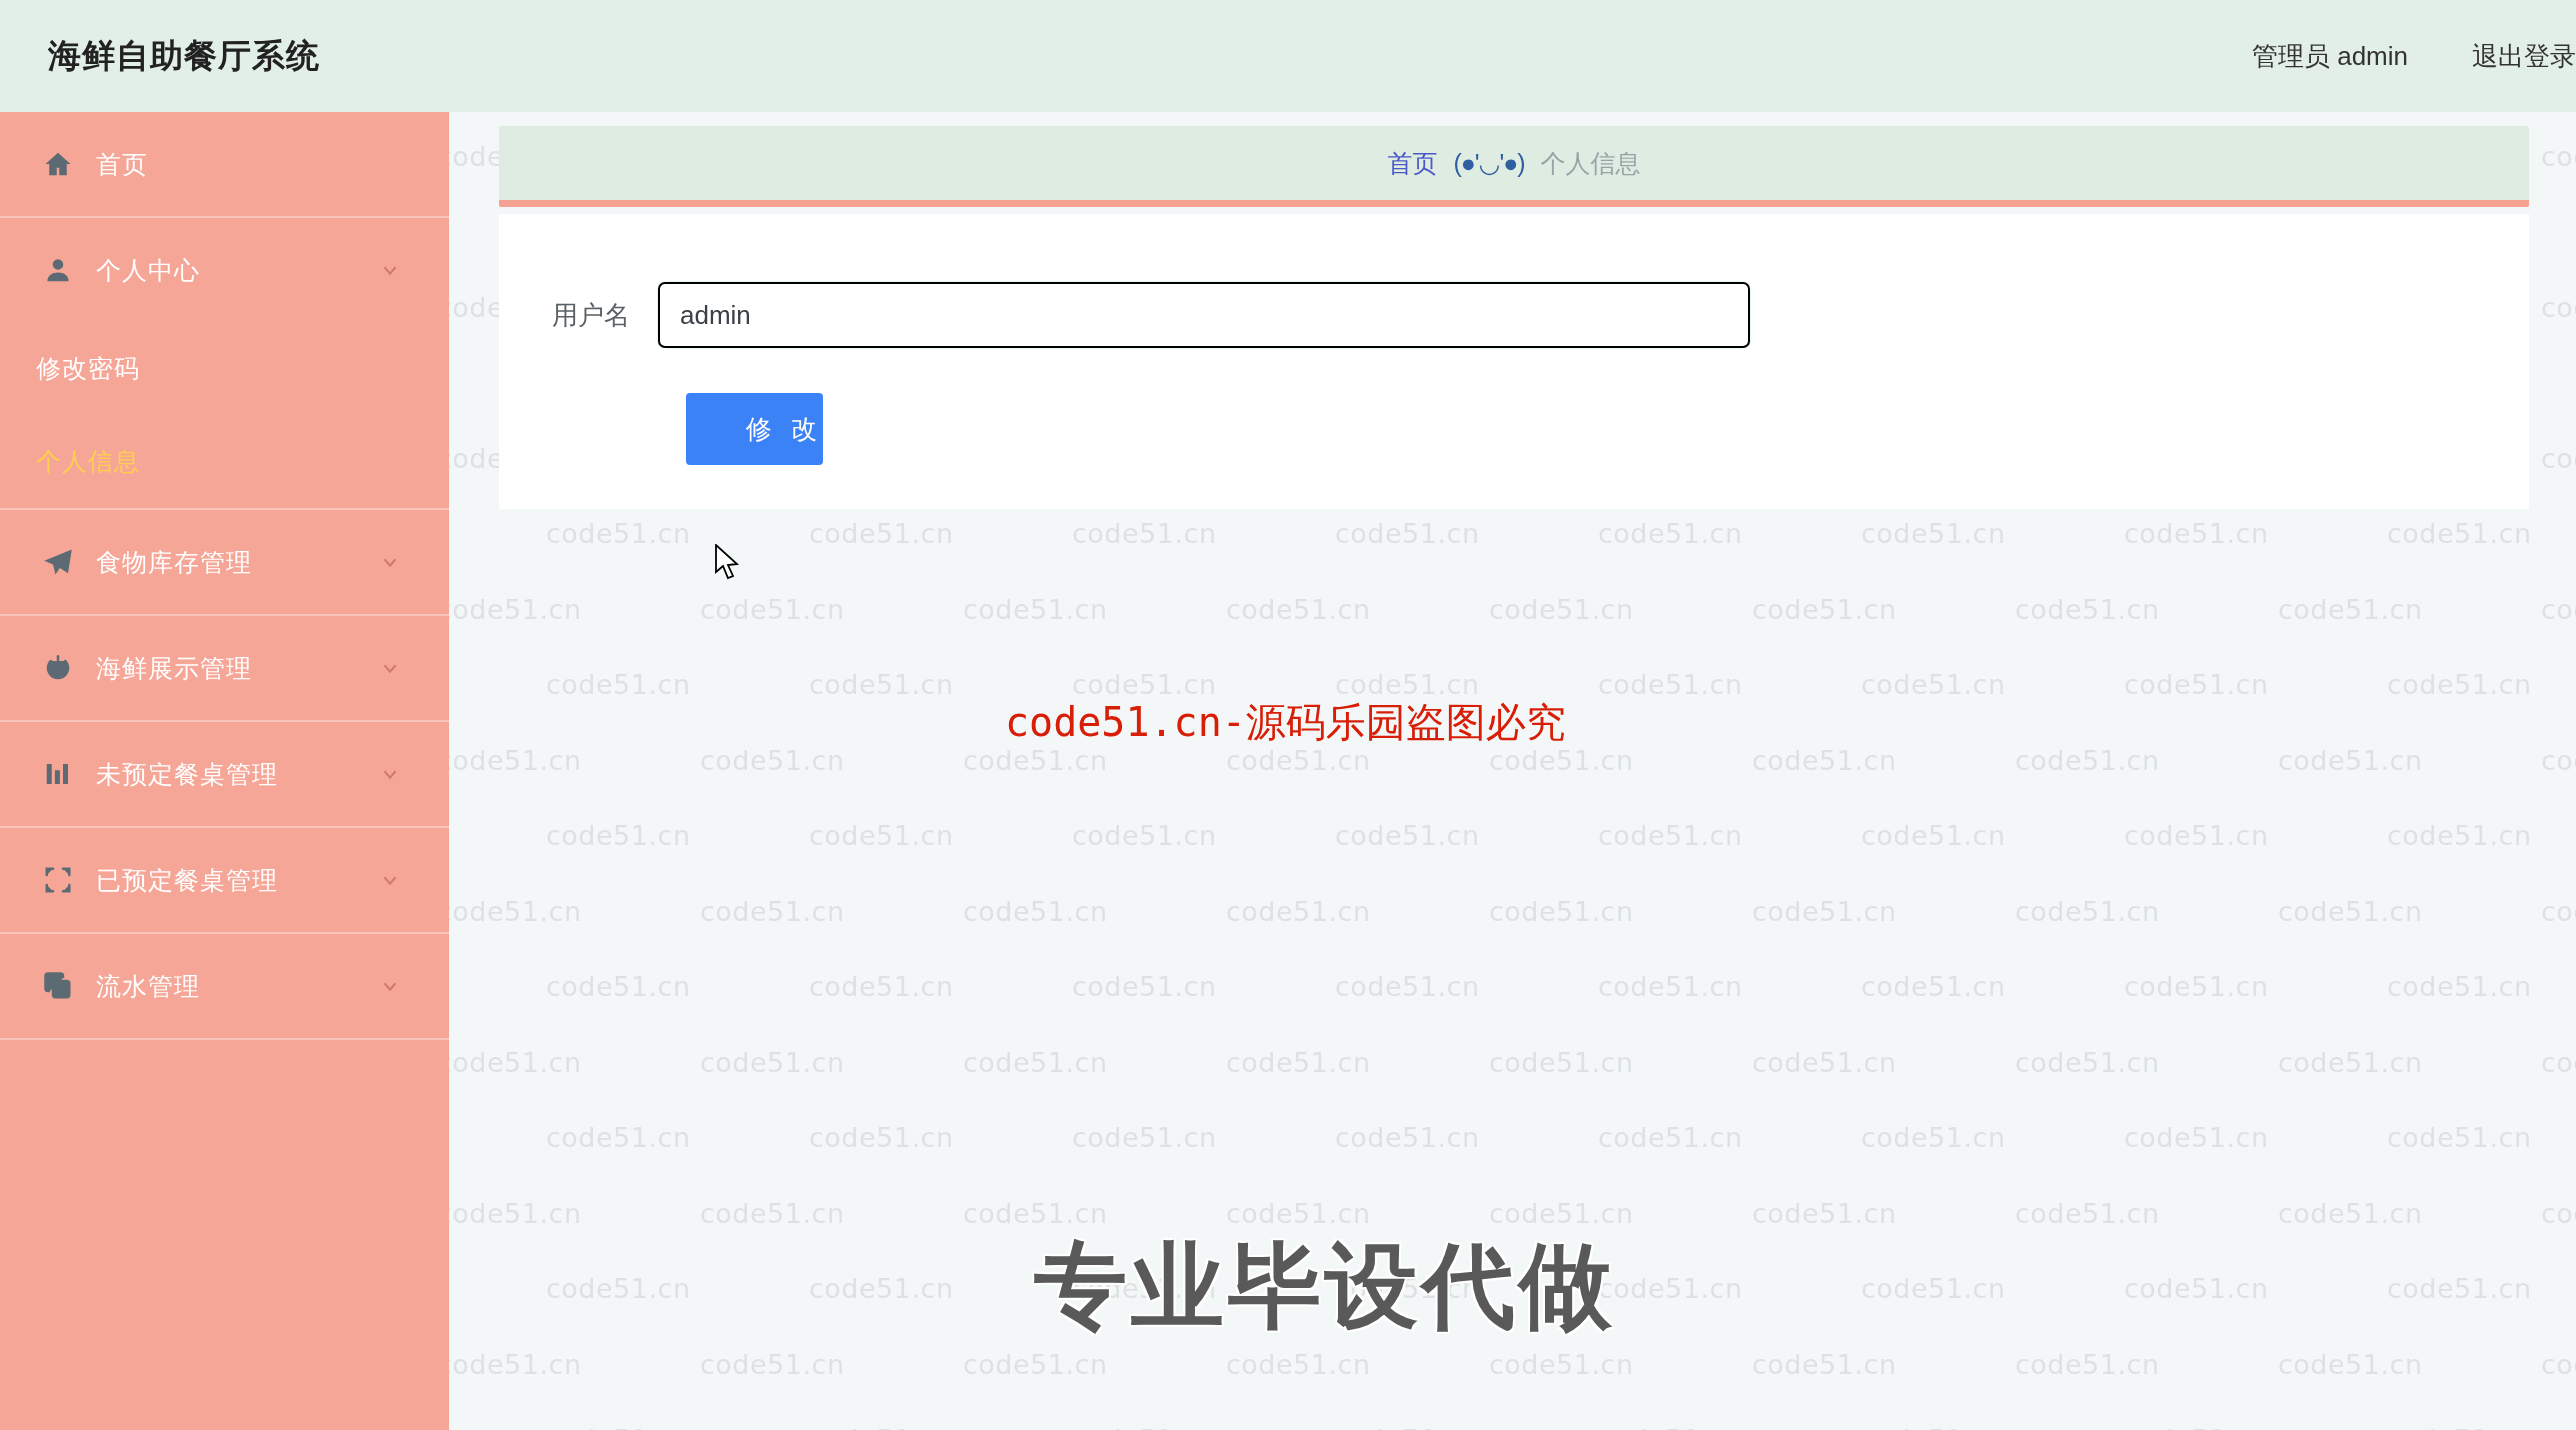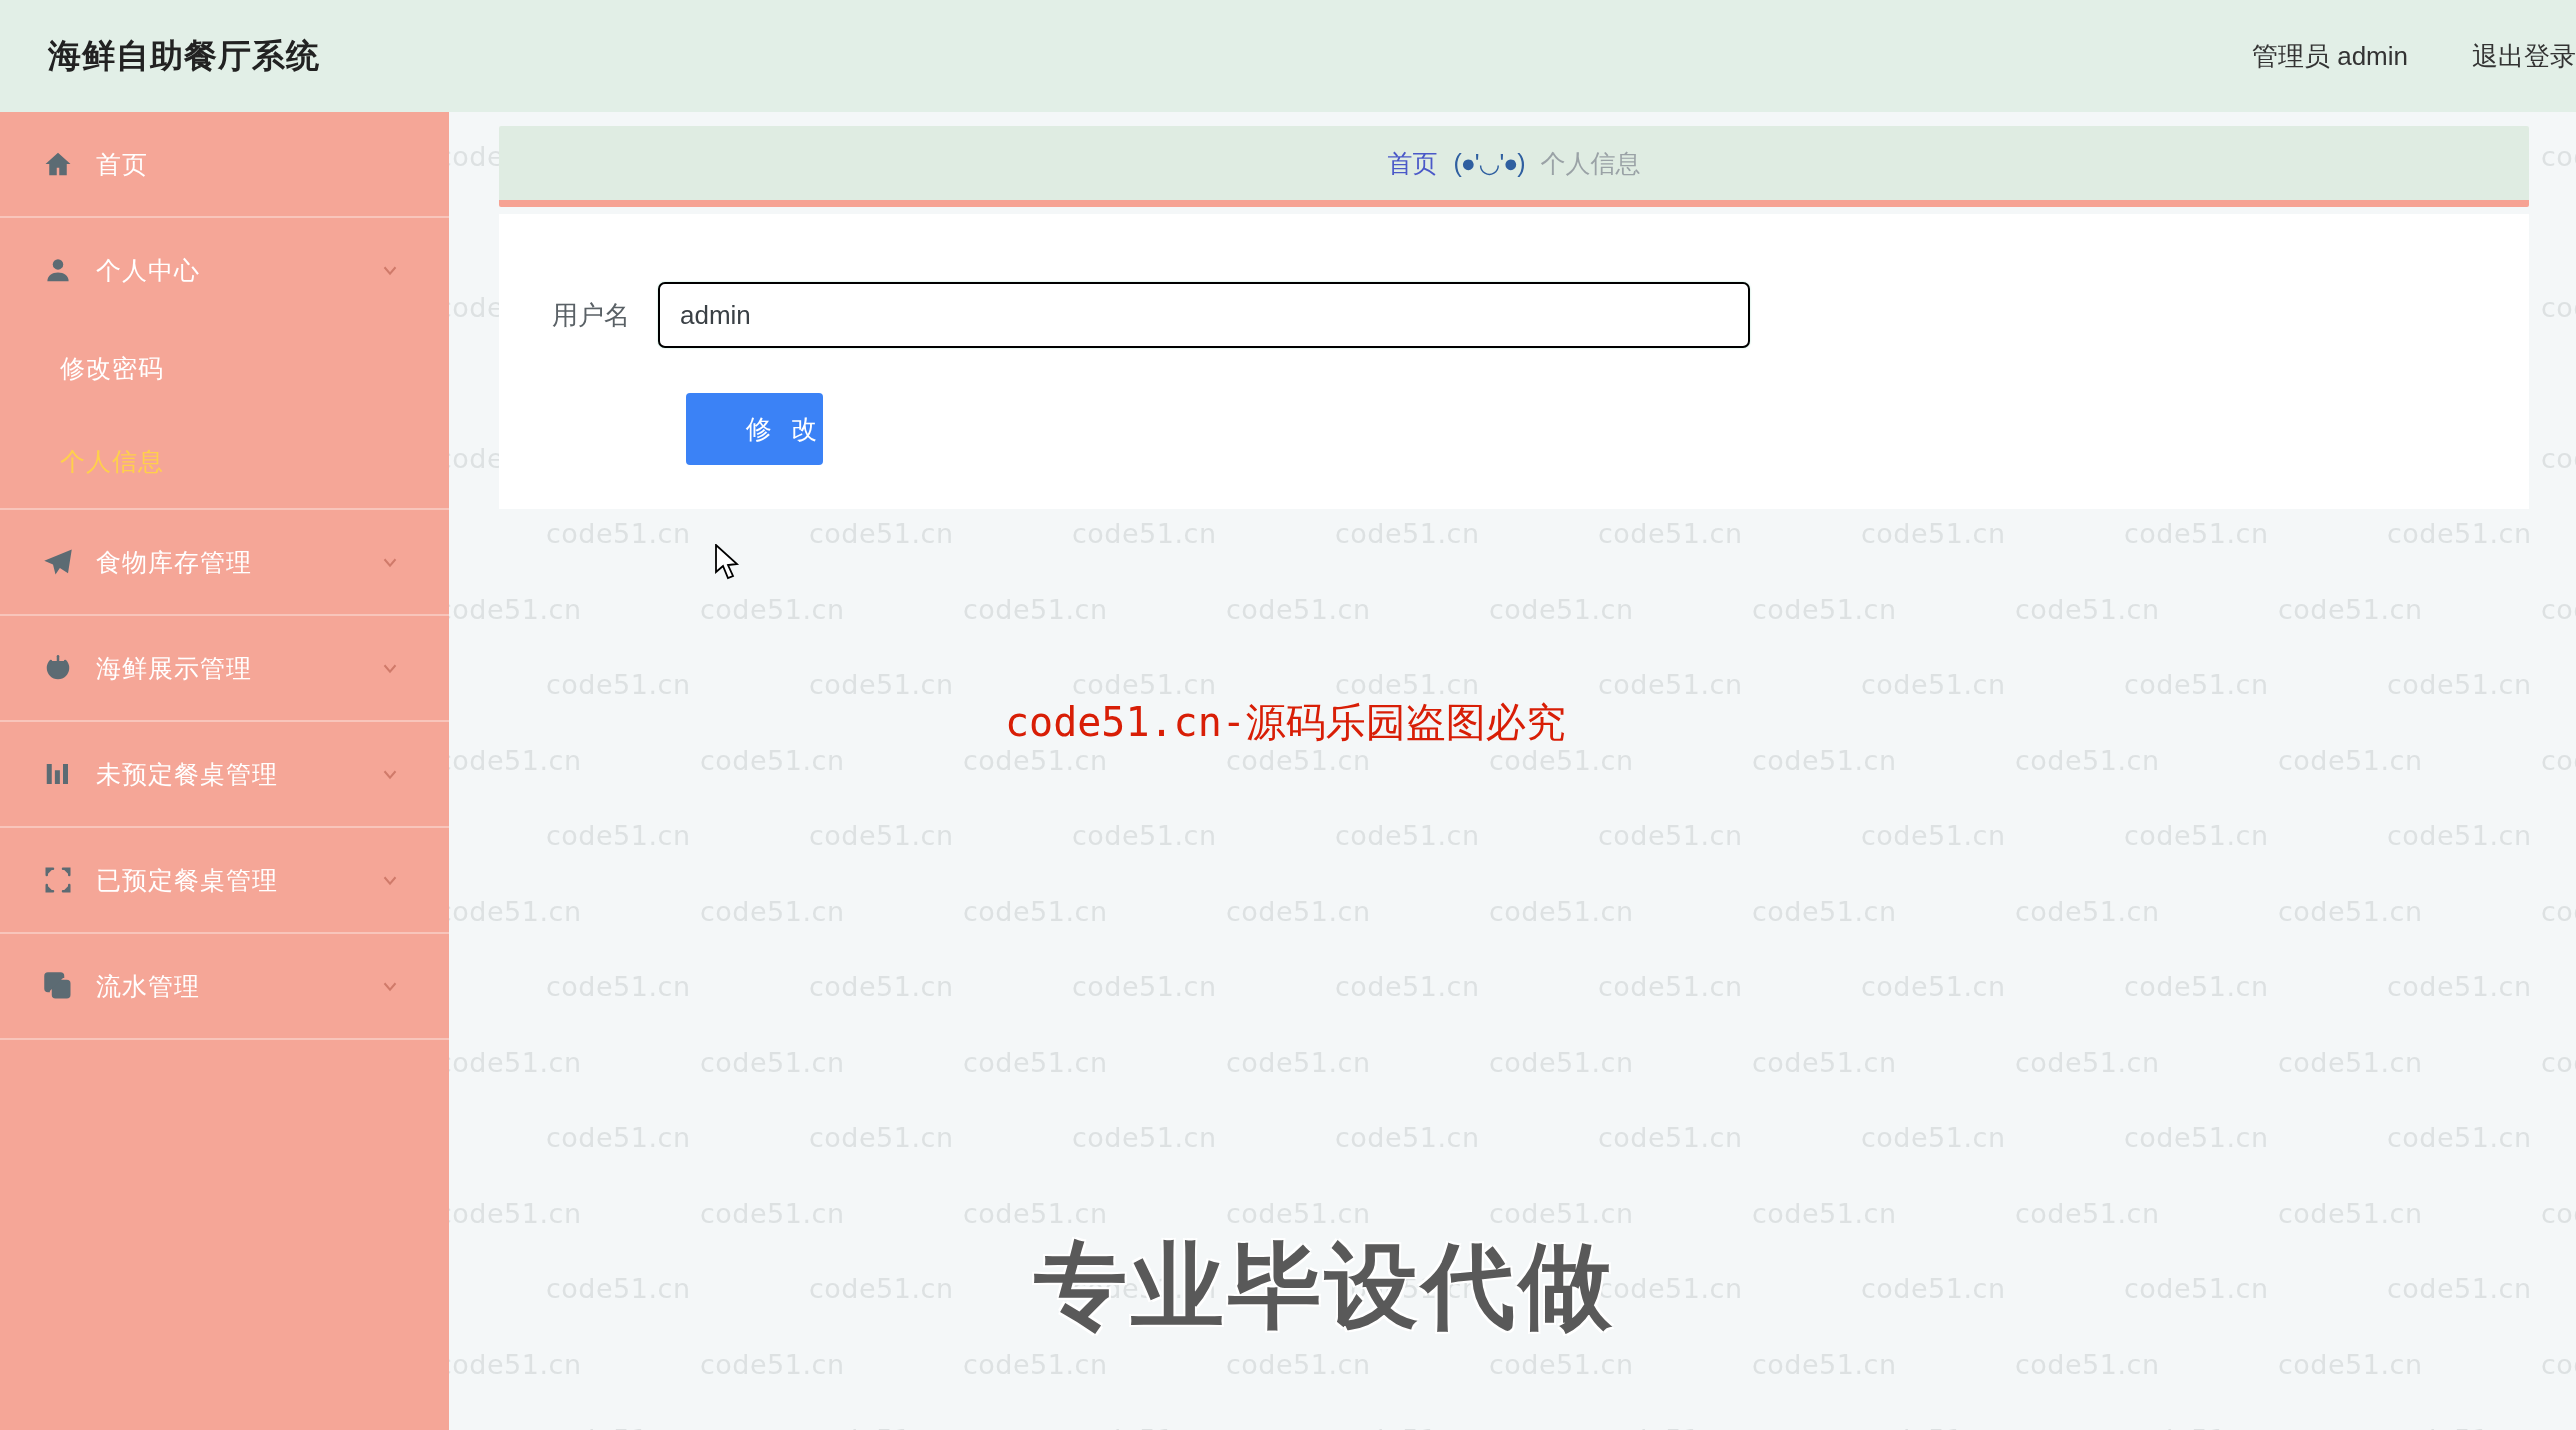--- a/index.html
+++ b/index.html
@@ -58,21 +58,21 @@
     font-size:25px; color:#ffffff; letter-spacing:1px;
   }
   .menu-item .mi-arrow{
     position:absolute; right:48px; top:50%; transform:translateY(-50%);
     width:22px; height:22px;
   }
   .menu-item .mi-arrow svg{ width:22px; height:22px; stroke:#d07a6a; fill:none; stroke-width:2.2; }
 
   .submenu-item{
     height:93px; display:flex; align-items:center;
-    padding-left:60px; cursor:pointer;
+    padding-left:36px; cursor:pointer;
   }
   .submenu-item .smi-label{ font-size:25px; color:#ffffff; letter-spacing:1px; }
   .submenu-item.active .smi-label{ color:#ffd04b; }
 
   
   .main{
     position:absolute; top:112px; left:449px;
     width:2127px; height:1318px; z-index:45;
     background:transparent;
   }

